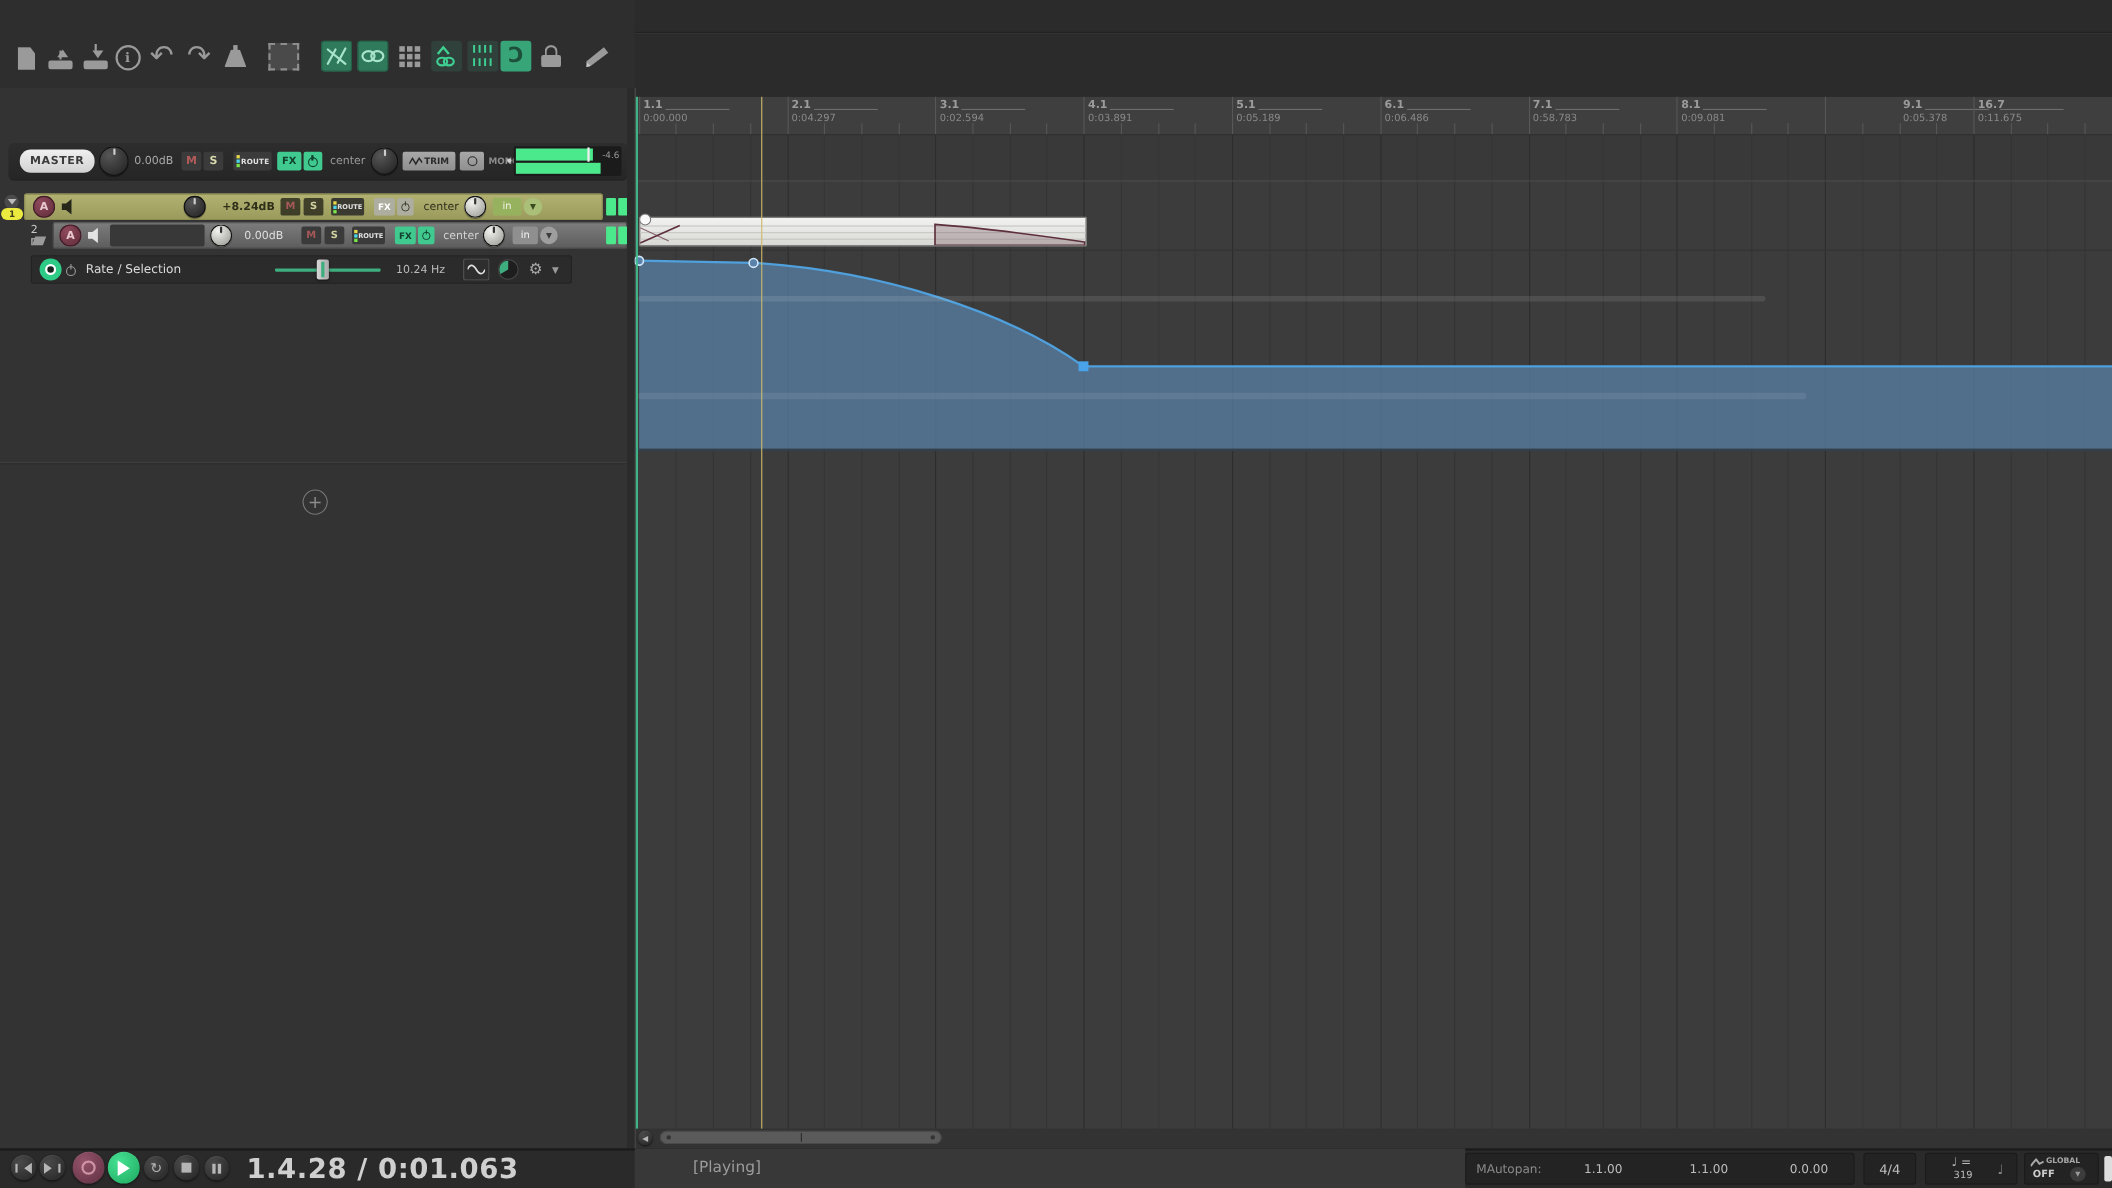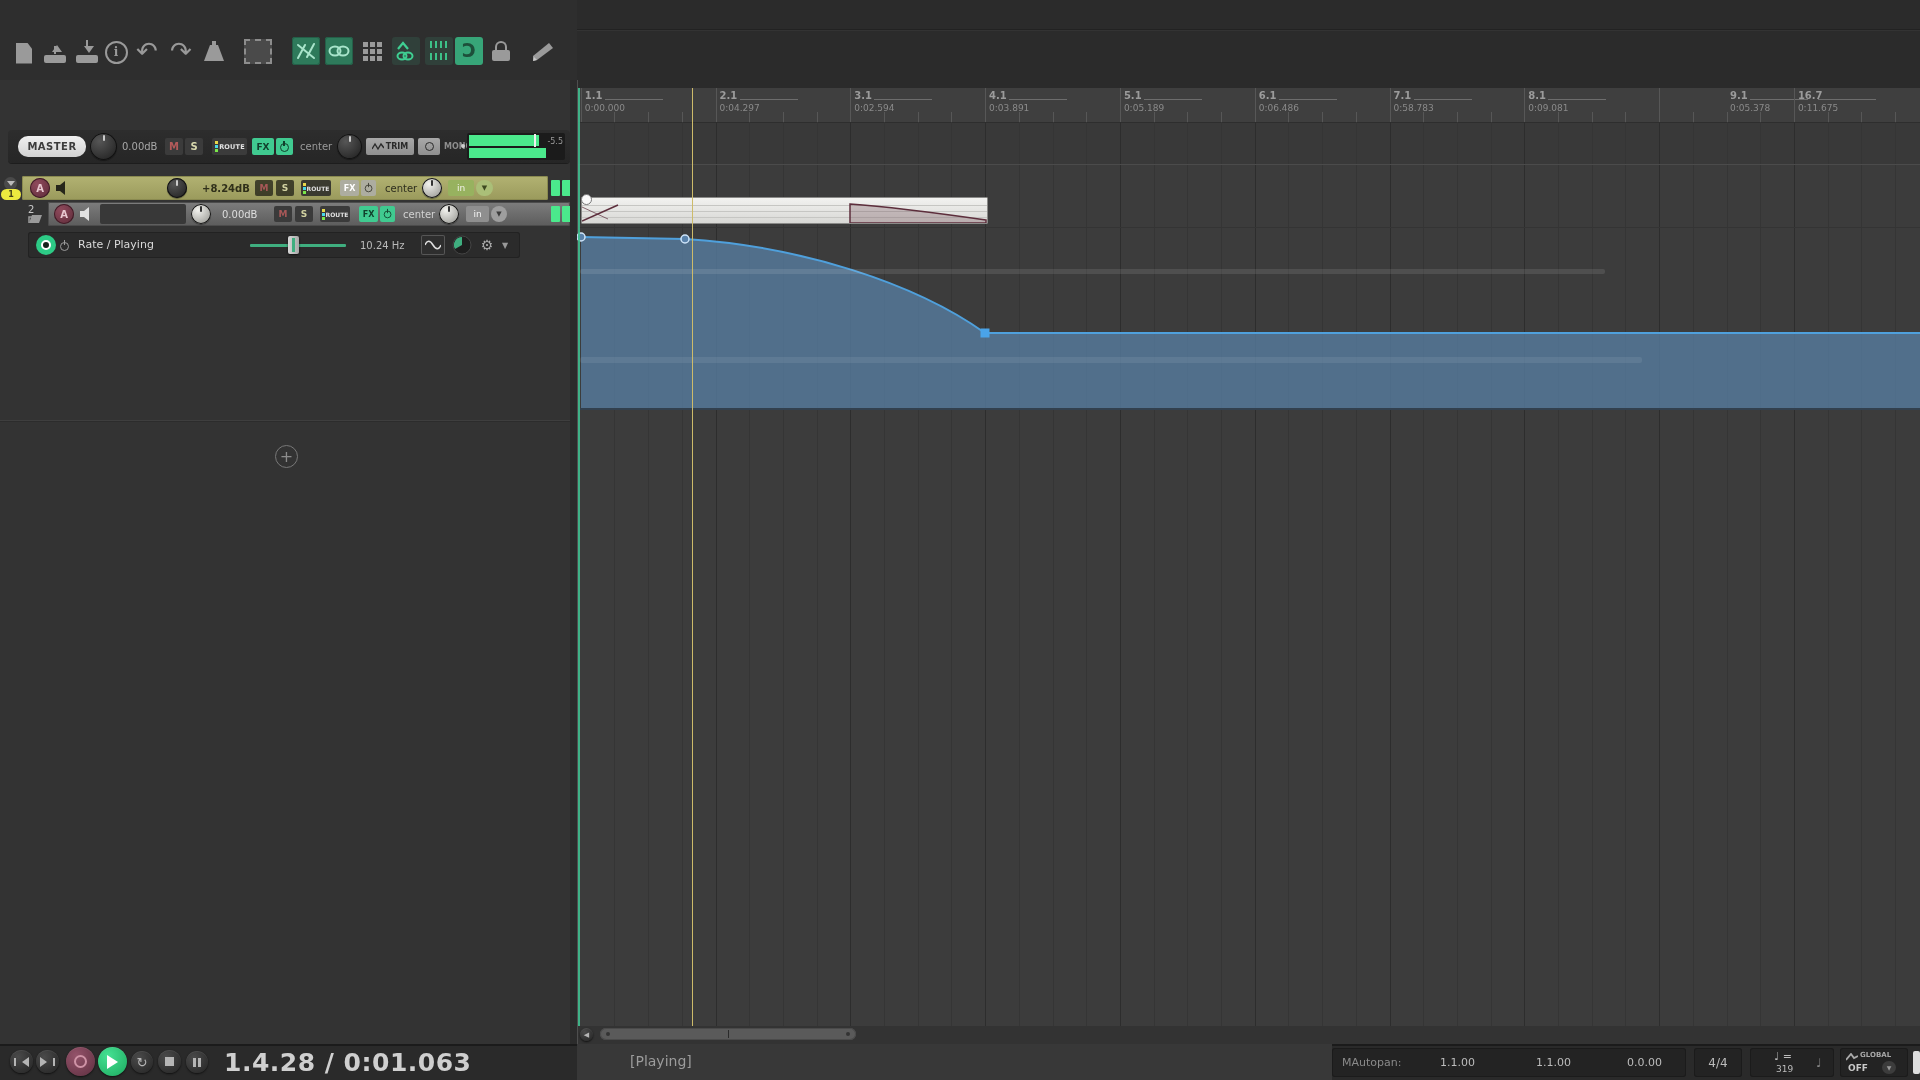--- a/index.html
+++ b/index.html
@@ -160,21 +160,21 @@
     </div>
     <div class="tile" style="left:410px;top:8px;width:22px;height:17px;background:linear-gradient(#a8a8a8,#8f8f8f)">
       <i style="width:9px;height:9px;border:1.6px solid #2a2a2a;border-radius:50%;display:block;box-sizing:border-box"></i>
     </div>
     <div class="txt" style="left:436px;top:12px;font-size:8px;font-weight:bold;color:#8d8d8d">MONO</div>
     <i class="abs" style="left:453px;top:14px;width:4px;height:4px;border-radius:50%;background:#cfcfcf"></i>
     <div class="abs" style="left:459px;top:3px;width:98px;height:27px;background:#1b1b1b;border-radius:2px">
       <i class="abs" style="left:2px;top:2px;width:70px;height:11px;background:#4be98c"></i>
       <i class="abs" style="left:2px;top:15px;width:77px;height:10px;background:#4be98c"></i>
       <i class="abs" style="left:67px;top:1px;width:2px;height:13px;background:#f0f0f0"></i>
-      <span class="txt" style="right:2px;top:4px;font-size:8px;color:#9a9a9a">-5.5</span>
+      <span class="txt" style="right:2px;top:4px;font-size:8px;color:#9a9a9a">-4.6</span>
     </div>
   </div>
 
   <div class="abs" style="left:0;top:176px;width:577px;height:24px">
     <div class="ic" style="left:2px;top:0px;width:17px;height:14px">
       <div style="width:13px;height:13px;background:#4a4a4a;border-radius:50%;display:flex;align-items:center;justify-content:center">
         <i style="width:0;height:0;border:4px solid transparent;border-top:5px solid #bbb;margin-top:4px"></i>
       </div>
     </div>
     <div class="tile" style="left:1px;top:13px;width:20px;height:11px;border-radius:6px;background:#ece93f;color:#44431a;font-size:8px">1</div>
@@ -264,21 +264,21 @@
     <div class="abs" style="left:28px;top:0;width:492px;height:26px;background:#2b2b2b;border-radius:3px;box-shadow:inset 0 0 0 1px #222"></div>
     <div class="abs" style="left:36px;top:3px;width:20px;height:20px;border-radius:50%;background:#2dcb86;display:flex;align-items:center;justify-content:center">
       <i style="width:10px;height:10px;border:2.5px solid #fff;border-radius:50%;box-sizing:border-box;background:#15221c"></i>
     </div>
     <div class="ic" style="left:58px;top:7px;width:14px;height:14px;color:#9a9a9a">
         <span class="powerglyph">
           <i></i>
           <b></b>
         </span>
       </div>
-    <div class="txt" style="left:78px;top:6px;font-size:11px;color:#dadada">Rate / Playing</div>
+    <div class="txt" style="left:78px;top:6px;font-size:11px;color:#dadada">Rate / Selection</div>
     <div class="abs" style="left:250px;top:0;width:96px;height:26px">
       <i class="abs" style="left:0;top:12px;width:96px;height:3px;background:#3fae7f;border-radius:1px"></i>
       <div class="abs" style="left:38px;top:4px;width:11px;height:18px;border-radius:2px;background:linear-gradient(90deg,#d8d8d8,#a8a8a8);box-shadow:0 1px 2px #111">
         <i style="position:absolute;left:4px;top:2px;width:3px;height:14px;background:#3fae7f"></i>
       </div>
     </div>
     <div class="txt" style="left:360px;top:8px;font-size:10px;color:#bababa">10.24 Hz</div>
     <div class="tile" style="left:421px;top:3px;width:24px;height:20px;background:#2e2e2e;box-shadow:inset 0 0 0 1px #565656">
       <svg width="16" height="10" viewBox="0 0 16 10">
           <path d="M0,5 C2,0 5,0 8,5 C11,10 14,10 16,5" stroke="#e0e0e0" stroke-width="1.5" fill="none"></path>

